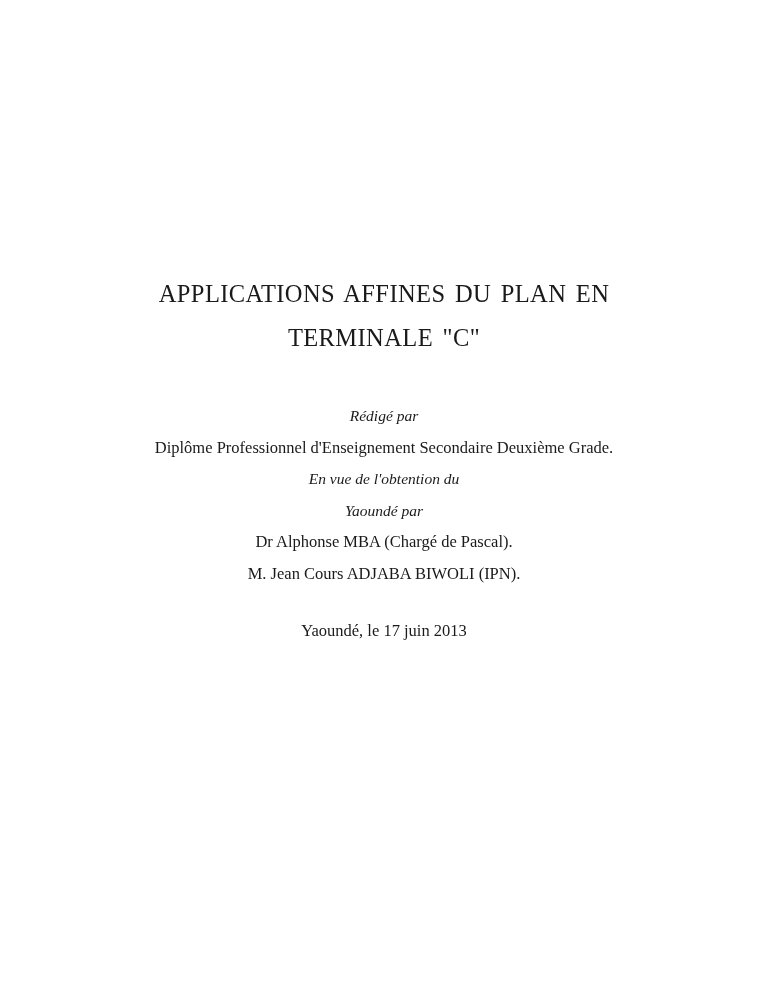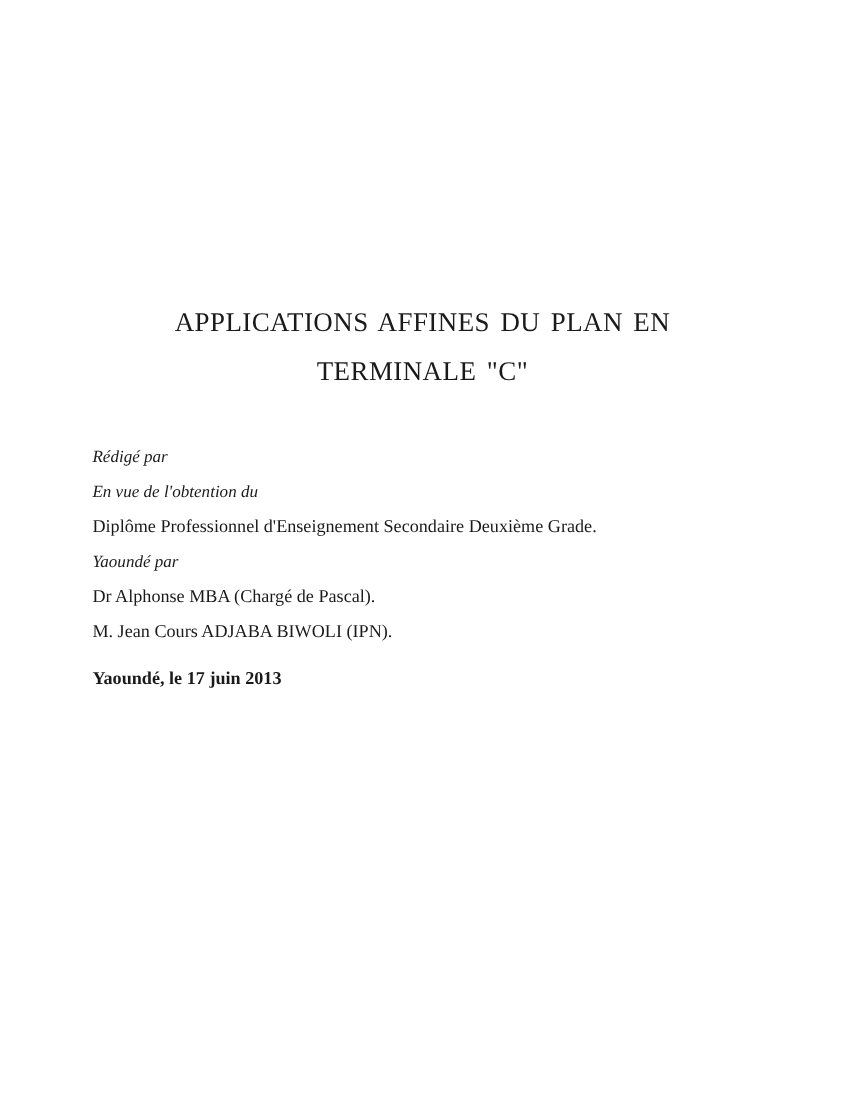--- a/index.html
+++ b/index.html
@@ -34,54 +34,54 @@
     letter-spacing: 0.4px;
     font-weight: normal;
     margin: 0;
     word-spacing: 3px;
   }
   .credits {
     position: absolute;
     top: 400px;
     left: 84px;
     width: 600px;
+    text-align: center;
   }
   .line {
     font-size: 16.5px;
     line-height: 31.5px;
     margin: 0;
   }
   .line.italic {
     font-style: italic;
     font-size: 15.5px;
   }
   .spacer-sm {
     height: 12px;
   }
   .date-line {
     font-size: 16.5px;
     line-height: 31.5px;
-    margin: 0;
-    font-weight: bold;
+    margin: 14px;
   }
 </style>
 </head>
 <body>
 
 <div class="page">
 
   <div class="title-block">
     <div class="doc-title">APPLICATIONS AFFINES DU PLAN EN</div>
     <div class="doc-title">TERMINALE "C"</div>
   </div>
 
   <div class="credits">
     <div class="line italic">Rédigé par</div>
+    <div class="line">Diplôme Professionnel d'Enseignement Secondaire Deuxième Grade.</div>
     <div class="line italic">En vue de l'obtention du</div>
-    <div class="line">Diplôme Professionnel d'Enseignement Secondaire Deuxième Grade.</div>
     <div class="line italic">Yaoundé par</div>
     <div class="line">Dr Alphonse MBA (Chargé de Pascal).</div>
     <div class="line">M. Jean Cours ADJABA BIWOLI (IPN).</div>
     <div class="spacer-sm"></div>
     <div class="date-line">Yaoundé, le 17 juin 2013</div>
   </div>
 
 </div>
 
 </body></html>

